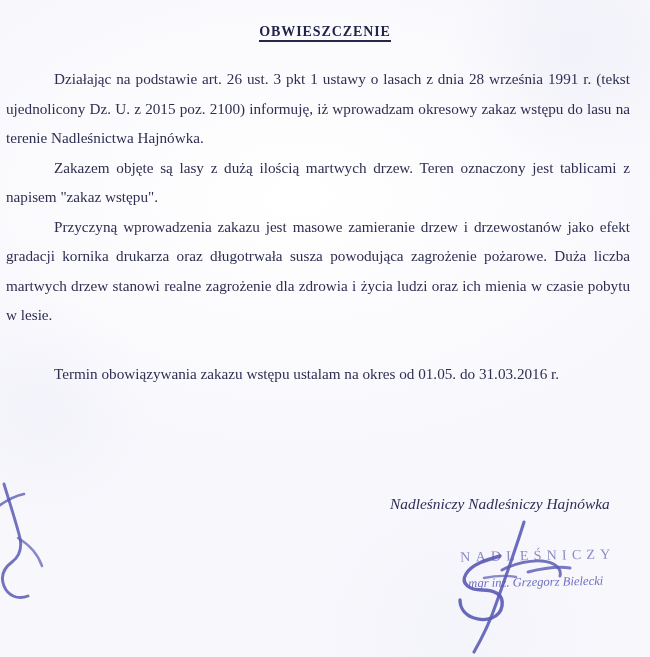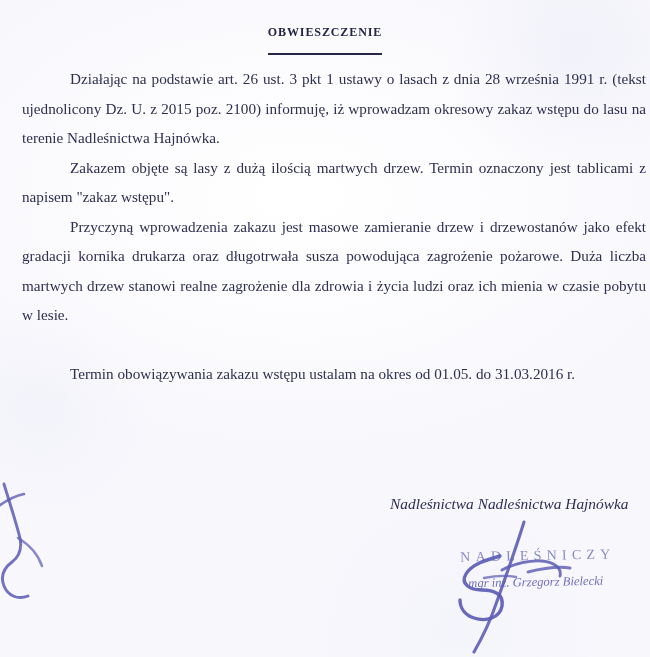--- a/index.html
+++ b/index.html
@@ -38,33 +38,33 @@
 
   .title-wrap {
     position: absolute;
     top: 22px;
     left: 0;
     width: 650px;
     text-align: center;
   }
   .title {
     display: inline-block;
-    font-size: 12px;
+    font-size: 14px;
     font-weight: bold;
     letter-spacing: .9px;
     color: #24244a;
     border-bottom: 2.1px solid #26264c;
-    padding-bottom: 14px;
+    padding-bottom: 1px;
     line-height: 1.1;
   }
 
   .body-text {
     position: absolute;
     top: 64px;
-    left: 22px;
+    left: 6px;
     width: 624px;
     font-size: 15.2px;
     line-height: 29.5px;
     color: #2e2e52;
     text-align: justify;
     text-justify: inter-word;
   }
 
   .para {
     margin: 0;
@@ -131,28 +131,28 @@
 <body>
 
 <div id="page">
 
   <div class="title-wrap">
     <span class="title">OBWIESZCZENIE</span>
   </div>
 
   <div class="body-text">
     <p class="para">Działając na podstawie art. 26 ust. 3 pkt 1 ustawy  o lasach z dnia 28 września  1991  r. (tekst ujednolicony Dz. U. z 2015 poz. 2100) informuję, iż wprowadzam okresowy zakaz wstępu do lasu na terenie Nadleśnictwa Hajnówka.</p>
-    <p class="para">Zakazem objęte są lasy z dużą ilością martwych drzew. Termin oznaczony jest tablicami z napisem "zakaz wstępu".</p>
+    <p class="para">Zakazem objęte są lasy z dużą ilością martwych drzew. Teren oznaczony jest tablicami z napisem "zakaz wstępu".</p>
     <p class="para">Przyczyną wprowadzenia zakazu jest masowe zamieranie drzew i drzewostanów jako efekt gradacji kornika drukarza oraz długotrwała susza powodująca zagrożenie pożarowe. Duża liczba martwych drzew stanowi realne zagrożenie dla zdrowia i życia ludzi oraz ich mienia w czasie pobytu w lesie.</p>
     <div class="spacer-para"></div>
     <p class="para">Termin obowiązywania zakazu wstępu ustalam na okres od 01.05. do 31.03.2016 r.</p>
   </div>
 
   <div class="signature-block">
-    <div class="sig-title">Nadleśnictwa Nadleśnictwa Hajnówka</div>
+    <div class="sig-title">Nadleśniczy Nadleśniczy Hajnówka</div>
   </div>
 
   <div class="stamp">
     <div class="stamp-line1">NADLEŚNICZY</div>
     <div class="stamp-line2">mgr inż. Grzegorz Bielecki</div>
   </div>
 
   <svg id="sig-main" class="sig-ink" width="190" height="135" viewBox="0 0 190 135" fill="none">
     <path d="M92 2 C84 28, 74 56, 64 84 C58 102, 50 118, 42 132" stroke="#5a5ab4" stroke-width="3.1" stroke-linecap="round" opacity="0.88"></path>
     <path d="M68 36 C54 40, 40 44, 34 54 C28 64, 38 70, 50 70 C62 70, 72 74, 70 86

